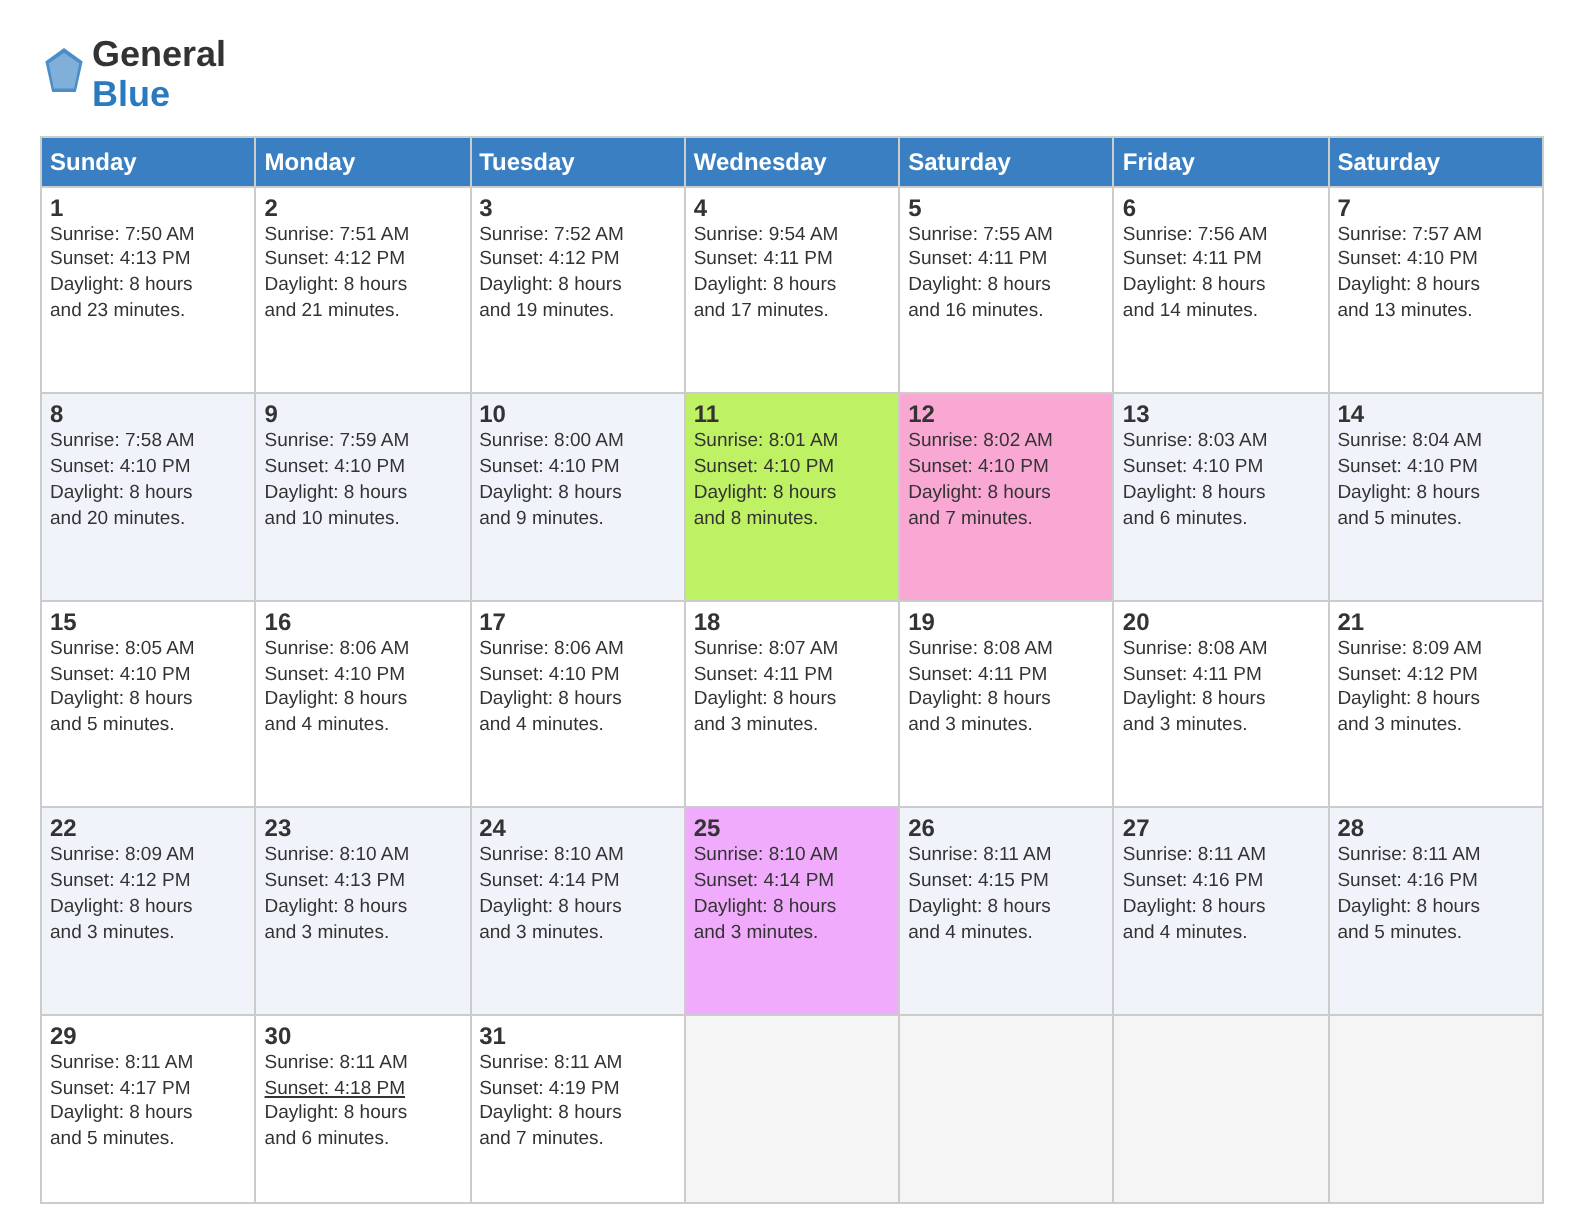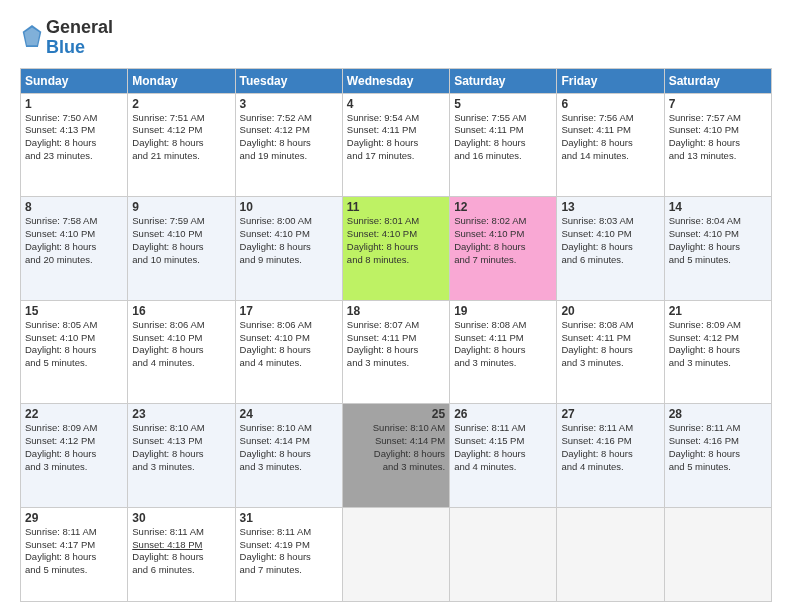--- a/index.html
+++ b/index.html
@@ -292,21 +292,21 @@
             <div style="line-height: 1.35;">Daylight: 8 hours</div>
             <div style="line-height: 1.35;">and 3 minutes.</div>
           </td>
           <td style="background: rgb(240, 244, 250);">
             <span class="day-num">24</span>
             <div style="line-height: 1.35;">Sunrise: 8:10 AM</div>
             <div style="line-height: 1.35;">Sunset: 4:14 PM</div>
             <div style="line-height: 1.35;">Daylight: 8 hours</div>
             <div style="line-height: 1.35;">and 3 minutes.</div>
           </td>
-          <td style="background: #a3a3a3; text-align: right;">
+          <td style="background: #f0abfc;">
             <span class="day-num">25</span>
             <div style="line-height: 1.35;">Sunrise: 8:10 AM</div>
             <div style="line-height: 1.35;">Sunset: 4:14 PM</div>
             <div style="line-height: 1.35;">Daylight: 8 hours</div>
             <div style="line-height: 1.35;">and 3 minutes.</div>
           </td>
           <td style="background: rgb(240, 244, 250);">
             <span class="day-num">26</span>
             <div style="line-height: 1.35;">Sunrise: 8:11 AM</div>
             <div style="line-height: 1.35;">Sunset: 4:15 PM</div>

